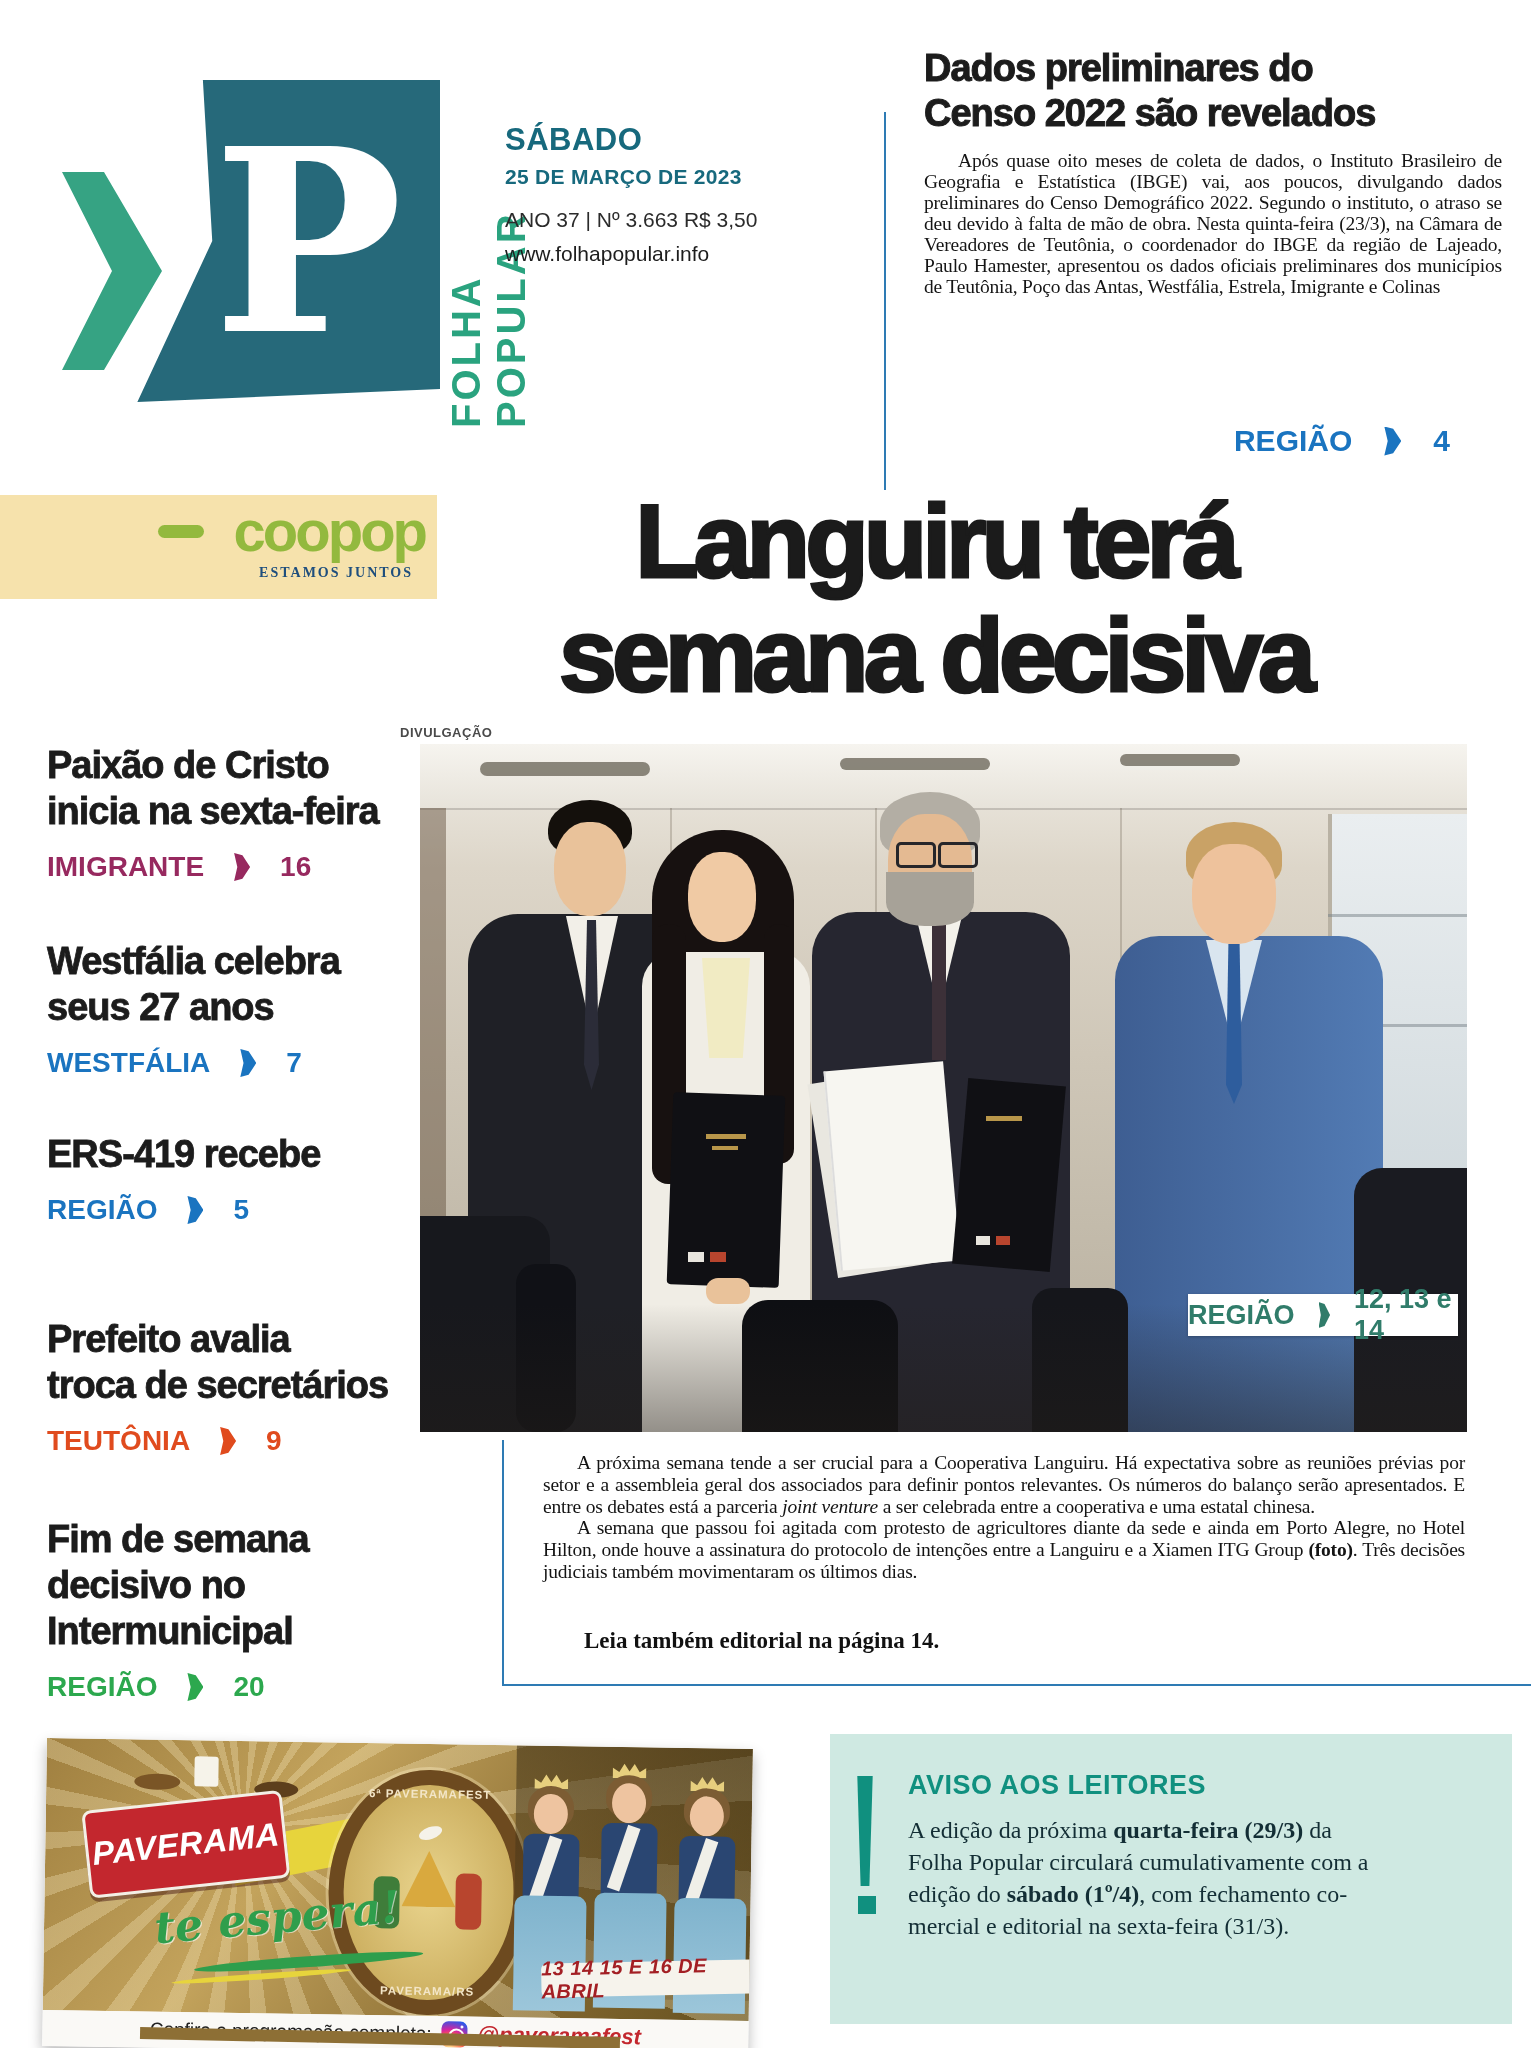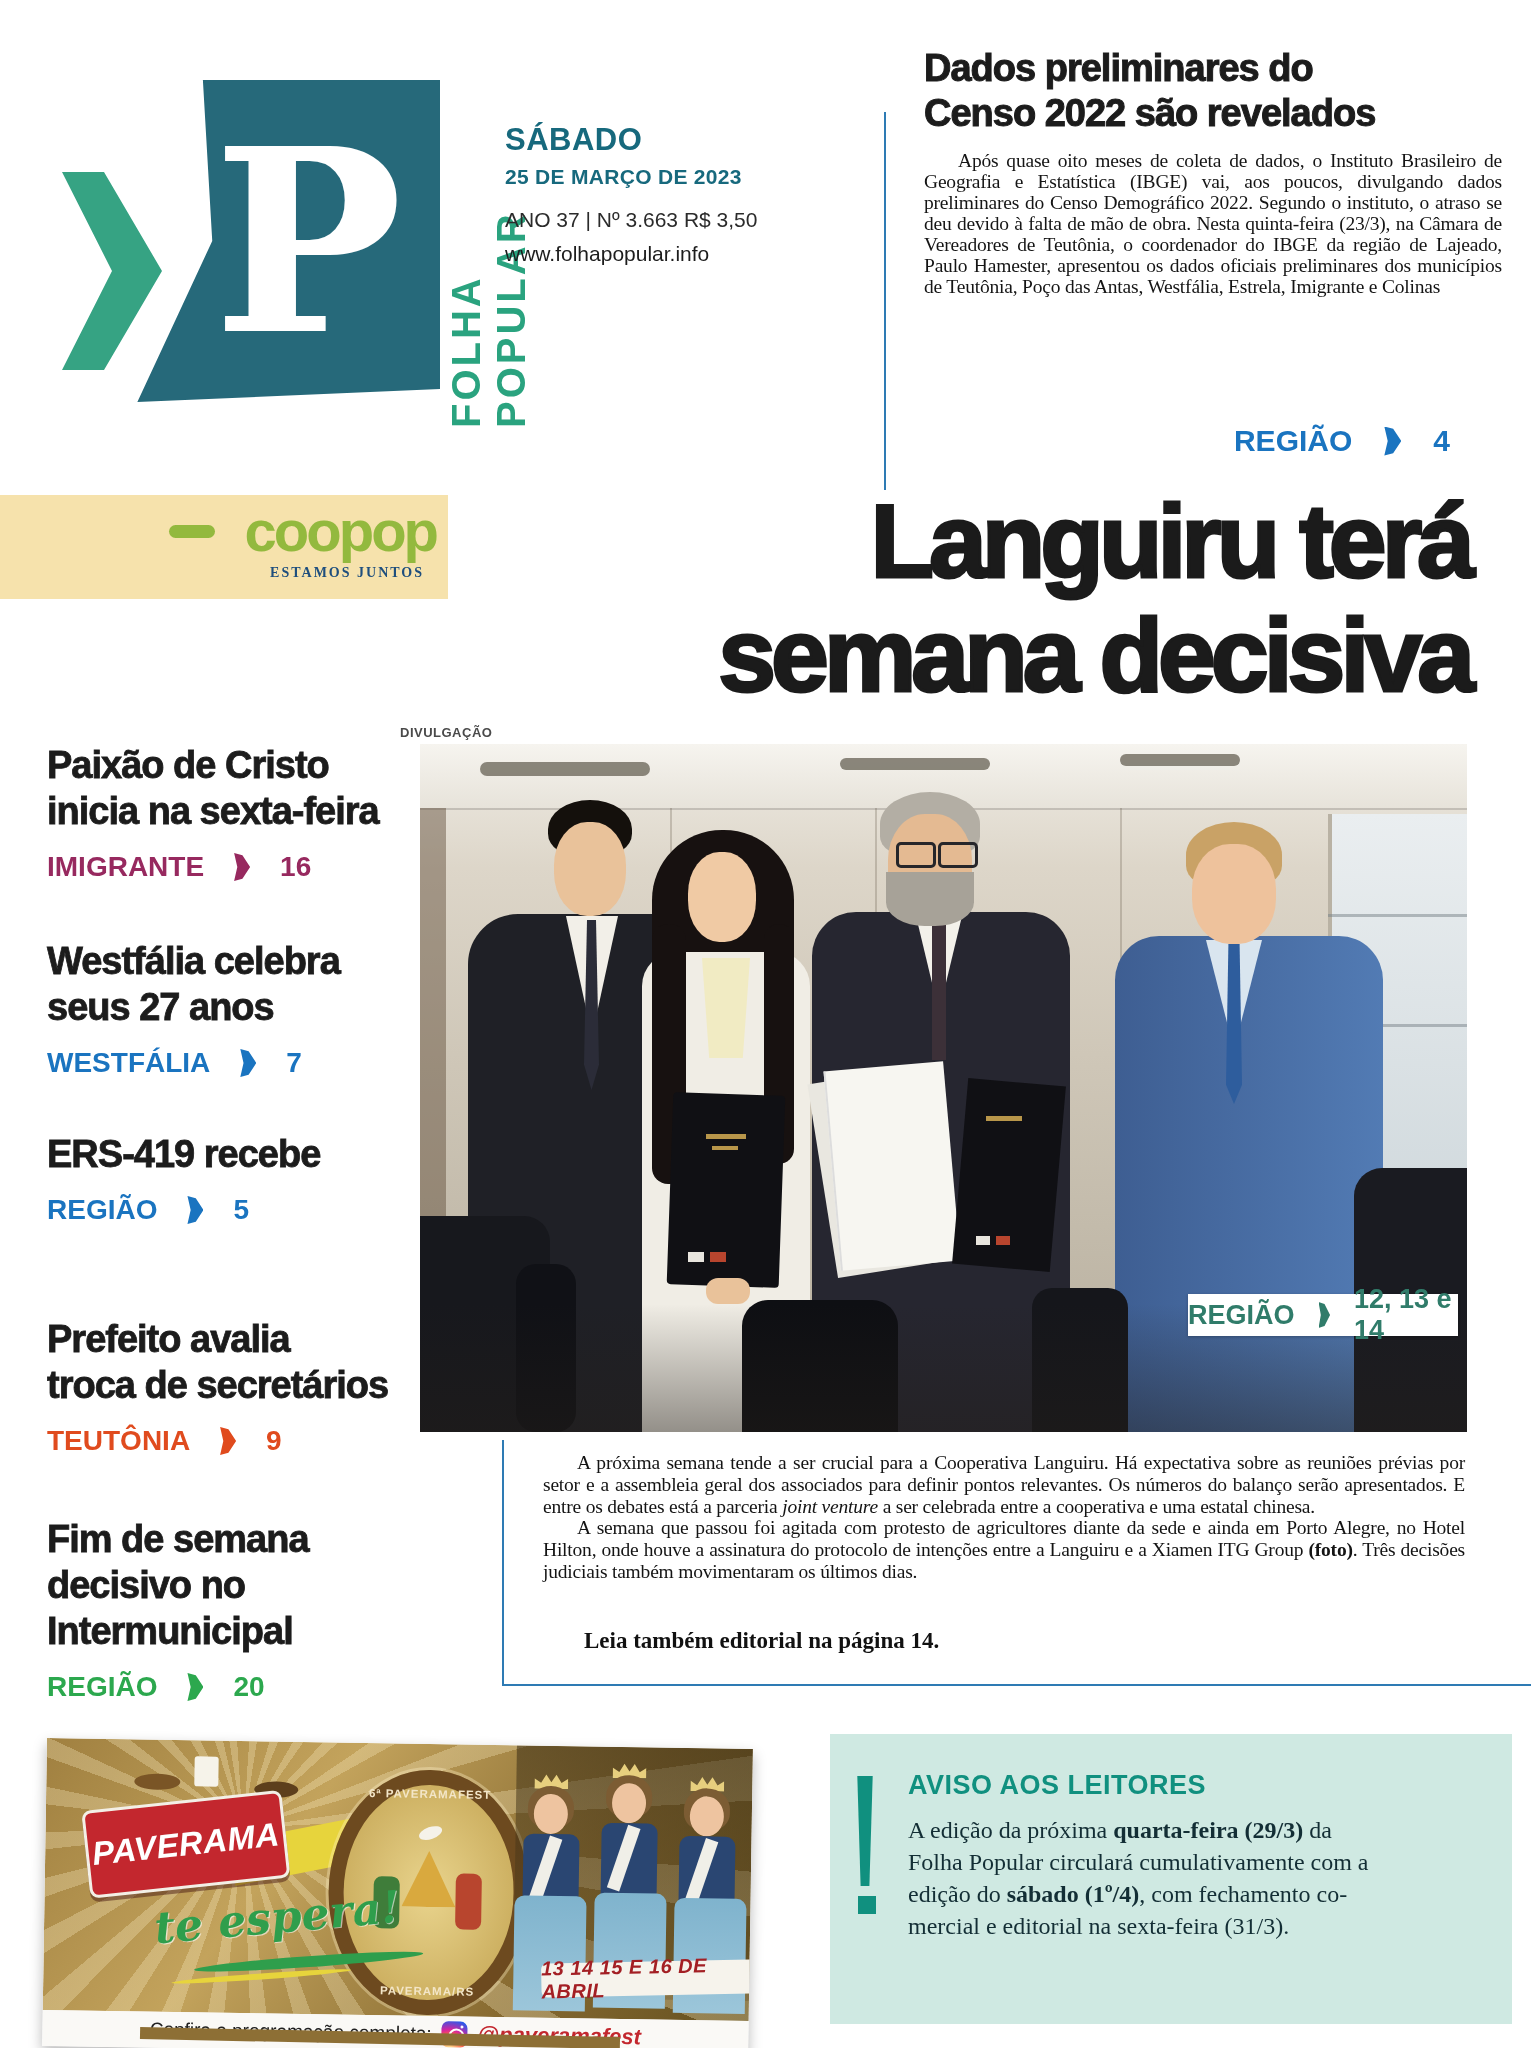--- a/index.html
+++ b/index.html
@@ -25,35 +25,35 @@
   #header-divider{left:884px;top:112px;width:2px;height:378px;background:#2e7bb4;}
   
   #ts-title{left:924px;top:46px;width:590px;font-size:38px;line-height:45px;font-weight:bold;
       letter-spacing:-1px;color:#1c1c1c;-webkit-text-stroke:1px #1c1c1c;}
   #ts-body{left:924px;top:150px;width:578px;font-family:"Liberation Serif",serif;font-size:19.5px;
       line-height:21px;text-align:justify;text-indent:34px;letter-spacing:-.2px;color:#151515;}
   #ts-tag{left:1150px;top:424px;width:300px;justify-content:flex-end;color:#1a74c0;font-size:30px;}
   .tagrow{display:flex;align-items:center;font-weight:bold;}
   .tagrow .arr{width:17px;height:29px;margin:0 32px;}
   
-  #coopop{left:0;top:495px;width:437px;height:104px;background:#f6e2ac;padding-left:11px;}
+  #coopop{left:0;top:495px;width:437px;height:104px;background:#f6e2ac;}
   #coopop-logo{position:absolute;right:12px;top:2px;font-size:58px;font-weight:bold;color:#93b93e;
       letter-spacing:-3px;}
   #coopop-bar{position:absolute;right:233px;top:30px;width:46px;height:13px;background:#93b93e;border-radius:7px;}
   #coopop-slogan{position:absolute;right:24px;top:70px;font-family:"Liberation Serif",serif;
       font-weight:bold;font-size:14px;letter-spacing:2px;color:#1e4e7d;}
   
   .sb-item{left:47px;width:450px;}
   .sb-title{font-size:38px;line-height:46px;font-weight:bold;letter-spacing:-1px;color:#1c1c1c;
       -webkit-text-stroke:.8px #1c1c1c;}
   .sb-tag{margin-top:17px;font-size:28px;}
   .sb-tag .arr{width:16px;height:28px;margin:0 30px;}
   .c-magenta{color:#97295f}.c-blue{color:#1a74c0}.c-orange{color:#e04b1e}.c-green{color:#2ca84e}
   
-  .headline{left:400px;width:1070px;text-align:right;font-size:104px;line-height:110px;font-weight:bold;
+  .headline{left:400px;width:1070px;text-align:center;font-size:104px;line-height:110px;font-weight:bold;
       letter-spacing:-5px;color:#1b1b1b;-webkit-text-stroke:3px #1b1b1b;}
   #photo-credit{left:400px;top:725px;width:1067px;font-size:13px;font-weight:bold;
       color:#4a4a4a;letter-spacing:.5px;}
   #photo{left:420px;top:744px;width:1047px;height:688px;overflow:hidden;
       background:linear-gradient(180deg,#efece5 0%,#ddd6c9 18%,#cfc7b8 45%,#c3bbab 70%,#b5ac9c 100%);}
   .ph{position:absolute;}
   #photo-tag{left:768px;top:550px;width:270px;height:42px;background:#fff;display:flex;align-items:center;
       justify-content:center;color:#307c6a;font-size:27px;font-weight:bold;box-shadow:0 1px 3px rgba(0,0,0,.25);}
   #photo-tag .arr{width:15px;height:26px;margin:0 24px;}
   #caption{left:543px;top:1452px;width:922px;font-family:"Liberation Serif",serif;font-size:19.5px;

